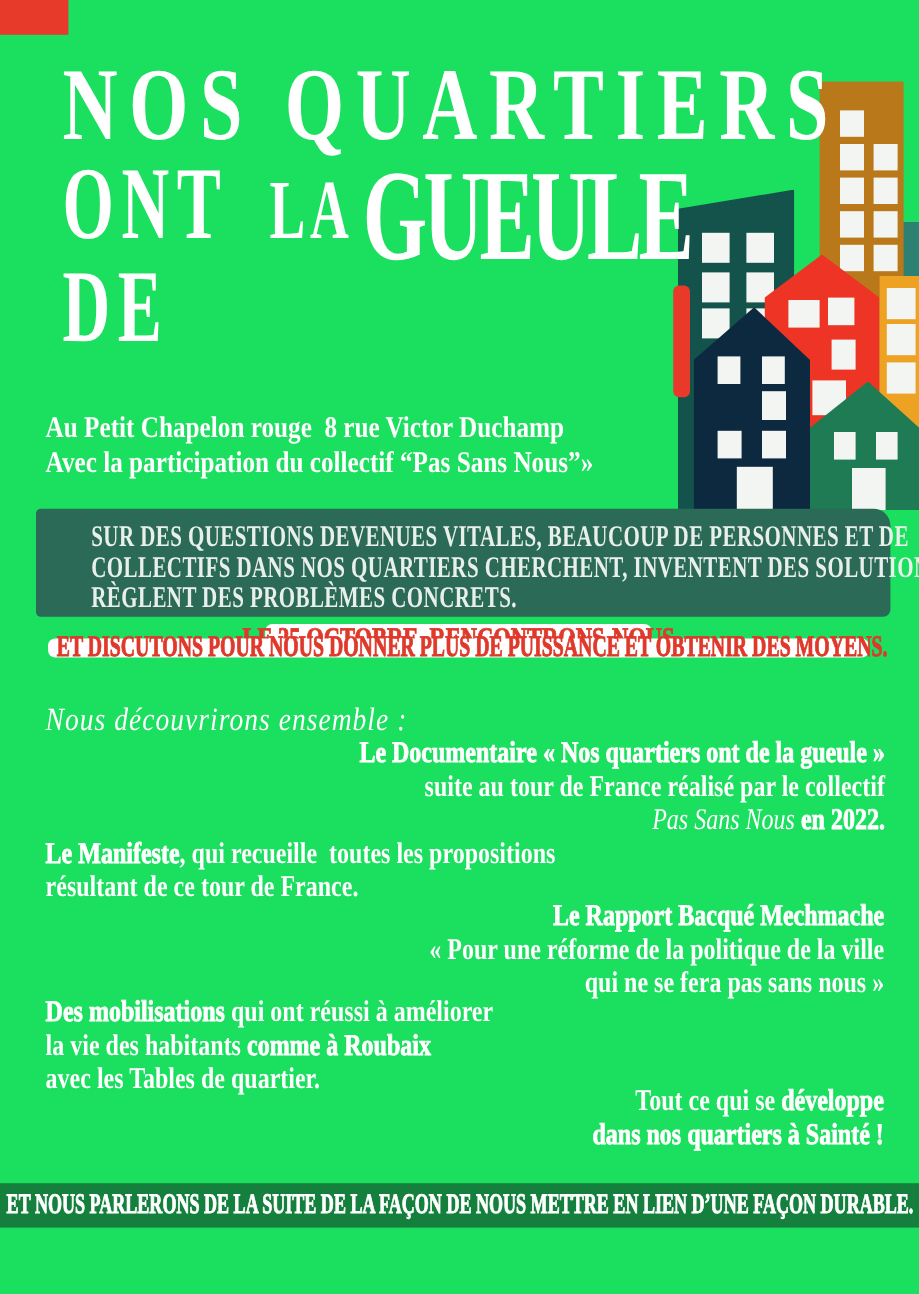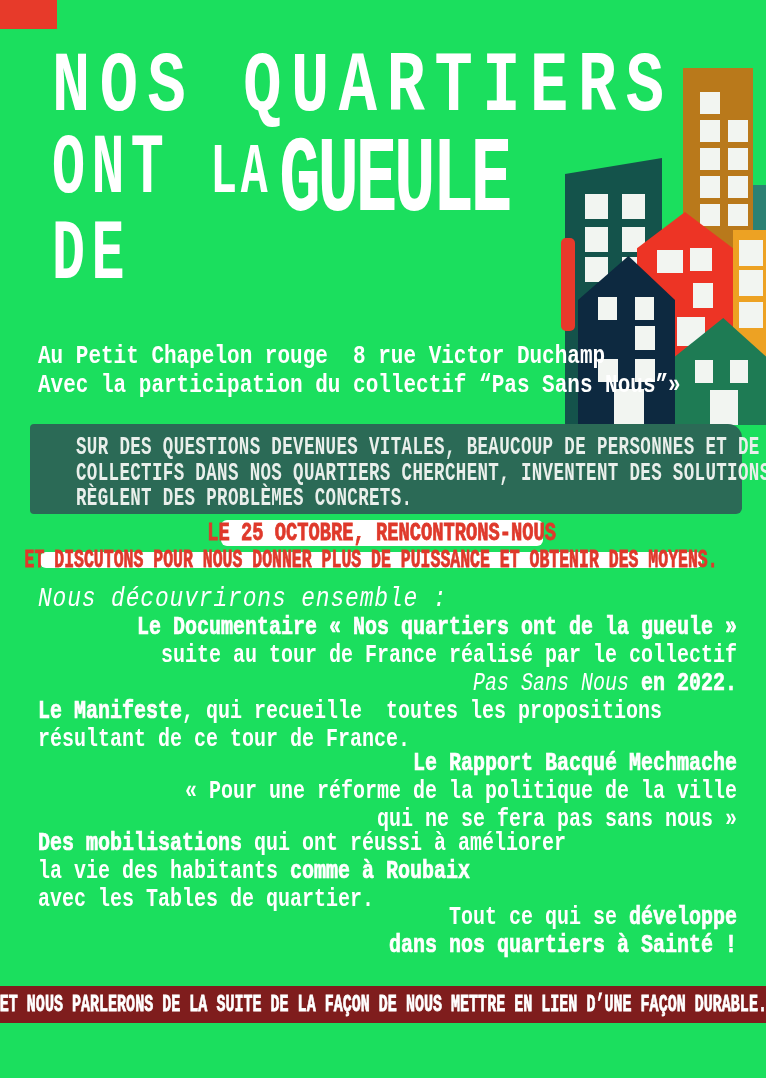--- a/index.html
+++ b/index.html
@@ -1,19 +1,19 @@
 <!DOCTYPE html>
 <html><head>
 <meta charset="utf-8">
 <style>
   html,body{margin:0;padding:0;background:#888;}
   .poster{
     position:relative;width:766px;height:1078px;overflow:hidden;
     background:#1bdf5e;
-    font-family:Liberation Mono, monospace;
+    font-family:Liberation Serif, serif;
     -webkit-font-smoothing:antialiased;
   }
   .abs{position:absolute;}
   .nowrap{white-space:pre;}
   .heavy{-webkit-text-stroke:0.8px currentColor;}
   .xb{-webkit-text-stroke:0.7px currentColor;font-weight:700;}
 
   
   .corner-red{left:0;top:0;width:57px;height:29px;background:#e73a2a;z-index:6;}
 
@@ -60,40 +60,40 @@
     border-radius:4px 14px 6px 4px;padding:11px 0 0 46px;box-sizing:border-box;}
   .info-line{color:#e9efeb;font-weight:700;font-size:25px;line-height:25.5px;letter-spacing:0.5px;
     transform:scaleX(0.70);transform-origin:left top;white-space:pre;}
 
   
   .pill{position:absolute;background:#fff;border-radius:6px;z-index:6;
     display:flex;align-items:center;justify-content:center;color:#df392b;}
   .pill span{font-weight:700;font-size:25px;white-space:pre;}
   .pill1{left:221px;top:520px;width:322px;height:26px;}
   .pill1 span{transform:scaleX(0.75);}
-  .pill2{left:40px;top:552px;width:662px;height:16px;}
+  .pill2{left:40px;top:532px;width:662px;height:16px;padding-left:22px;}
   .pill2 span{transform:scaleX(0.66);}
 
   .intro{left:38px;top:584px;color:#fff;font-style:italic;font-weight:400;font-size:27px;
     line-height:30px;letter-spacing:1px;transform:scaleX(0.85);transform-origin:left top;z-index:6;}
 
   
   .para{position:absolute;color:#fff;font-size:25px;line-height:28px;font-weight:700;z-index:6;}
   .para div{white-space:pre;}
   .pleft{left:38px;transform:scaleX(0.8);transform-origin:left top;text-align:left;}
   .pright{right:29px;transform:scaleX(0.8);transform-origin:right top;text-align:right;}
   .p-doc{top:614px;}
   .p-manifeste{top:698px;}
   .p-rapport{top:750px;}
   .p-mob{top:830px;}
   .p-sainte{top:904px;}
   .it{font-style:italic;font-weight:400;}
 
   
-  .footer-strip{left:0;top:986px;width:766px;height:37px;background:#7f1d1d;z-index:6;
+  .footer-strip{left:0;top:986px;width:766px;height:37px;background:#15803d;z-index:6;
     display:flex;align-items:center;justify-content:center;}
   .footer-strip span{color:#fff;font-weight:700;font-size:23.5px;white-space:pre;
     transform:scaleX(0.64);}
 </style>
 </head>
 <body>
 
 <div class="poster">
 
   <div class="abs corner-red"></div>

